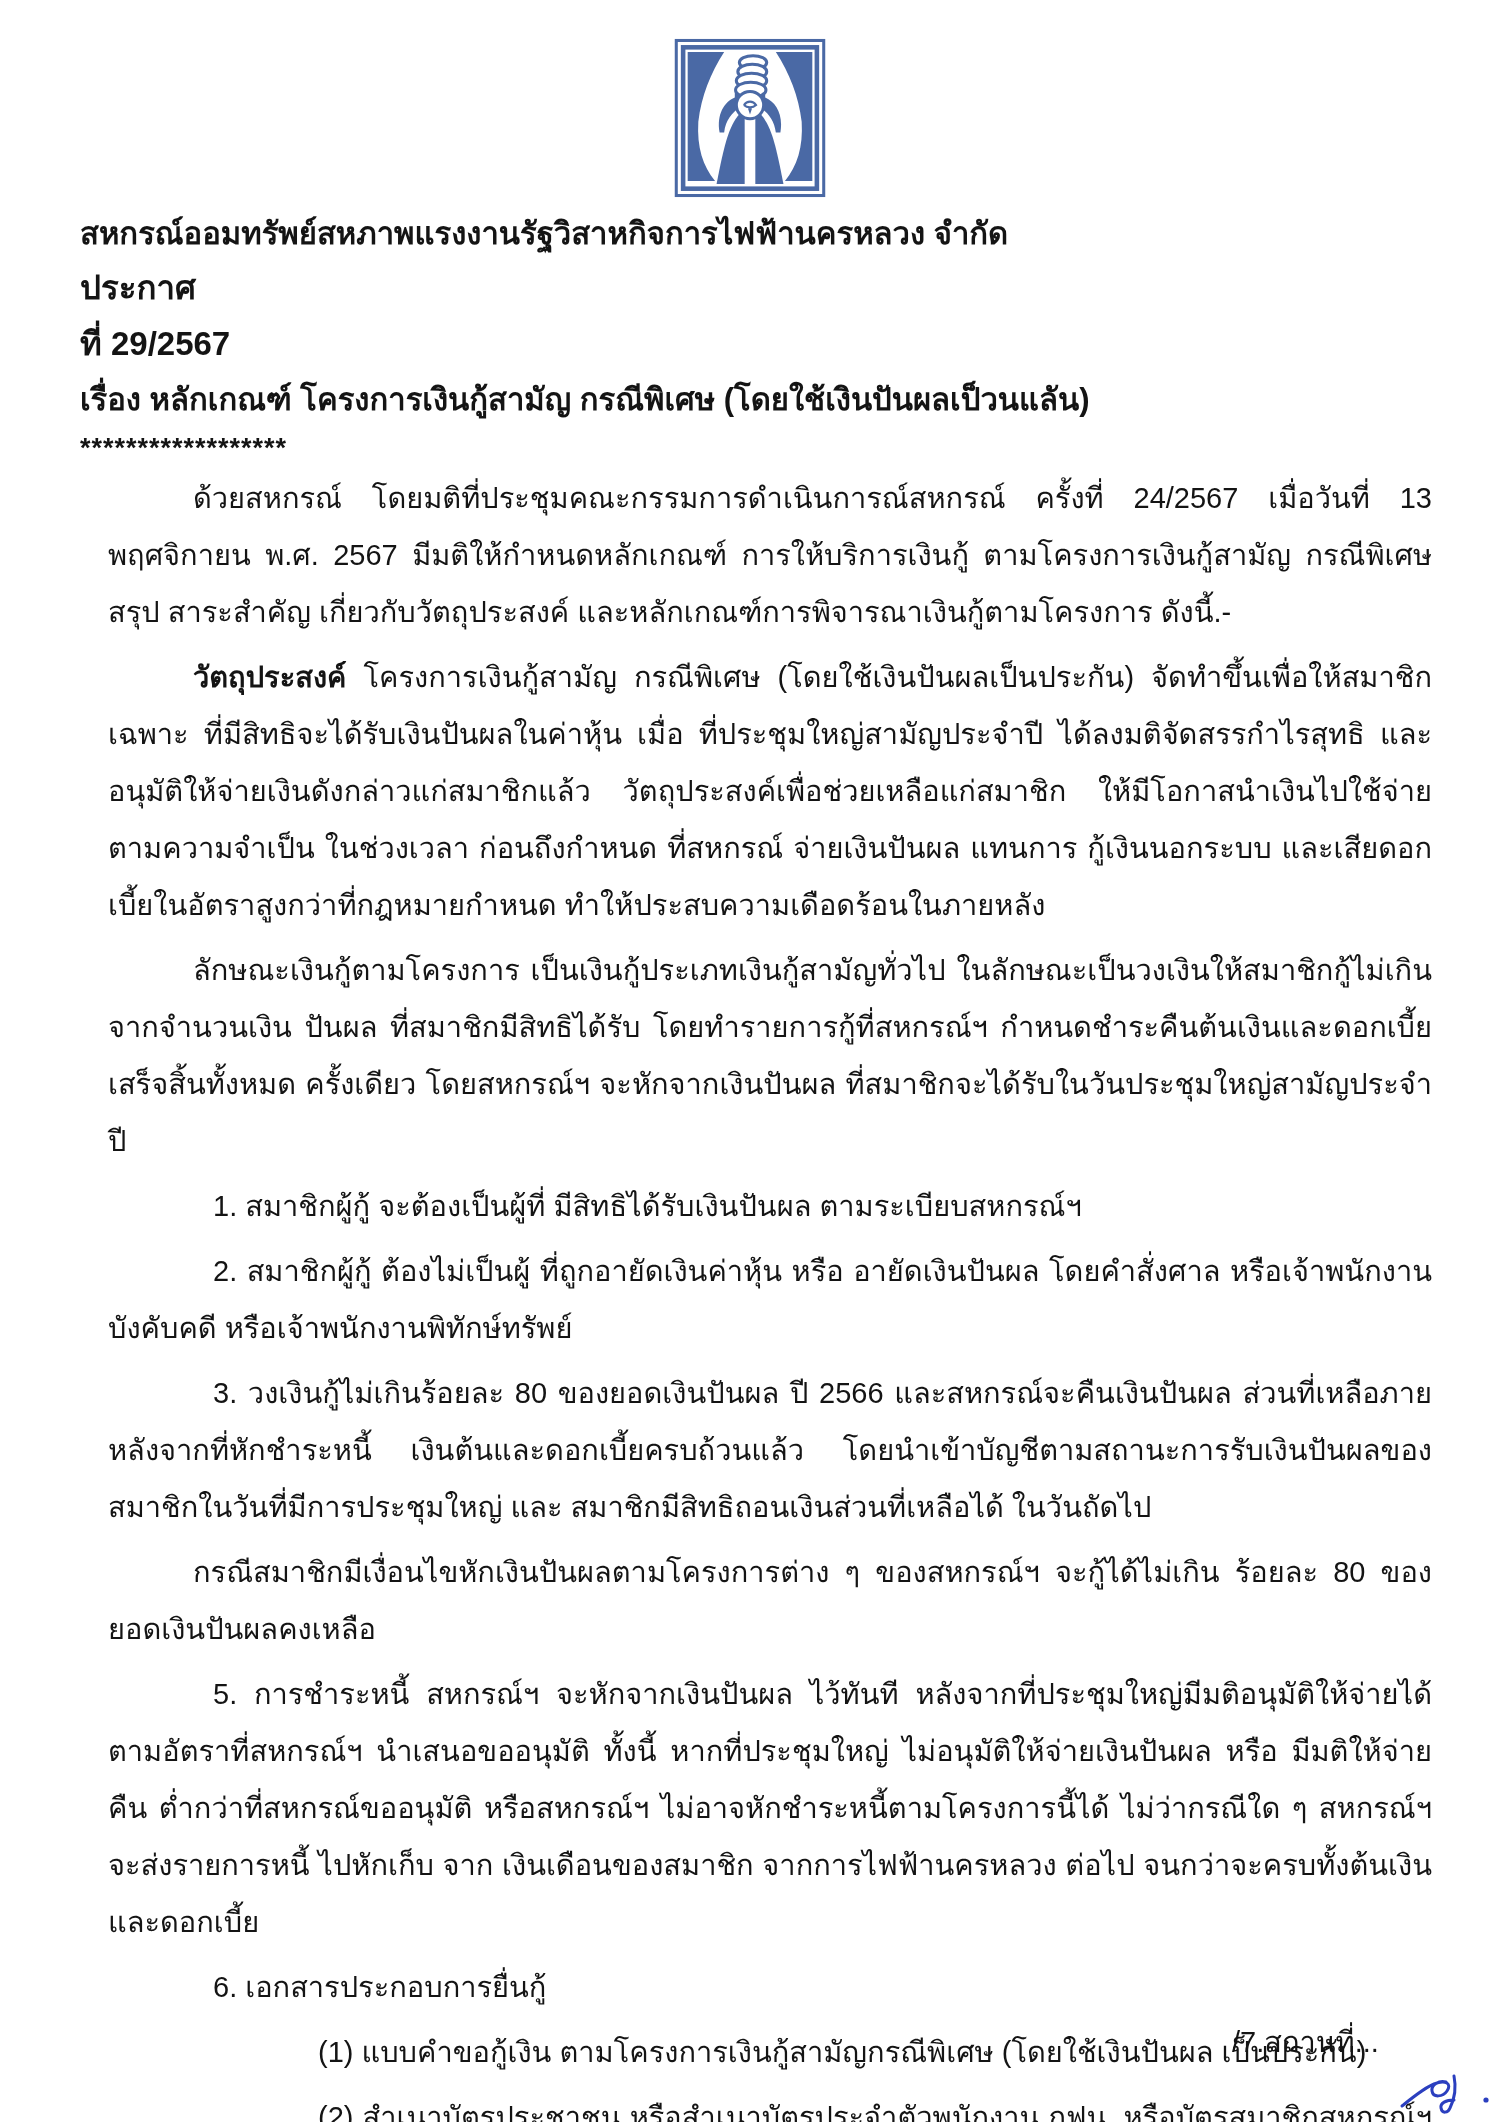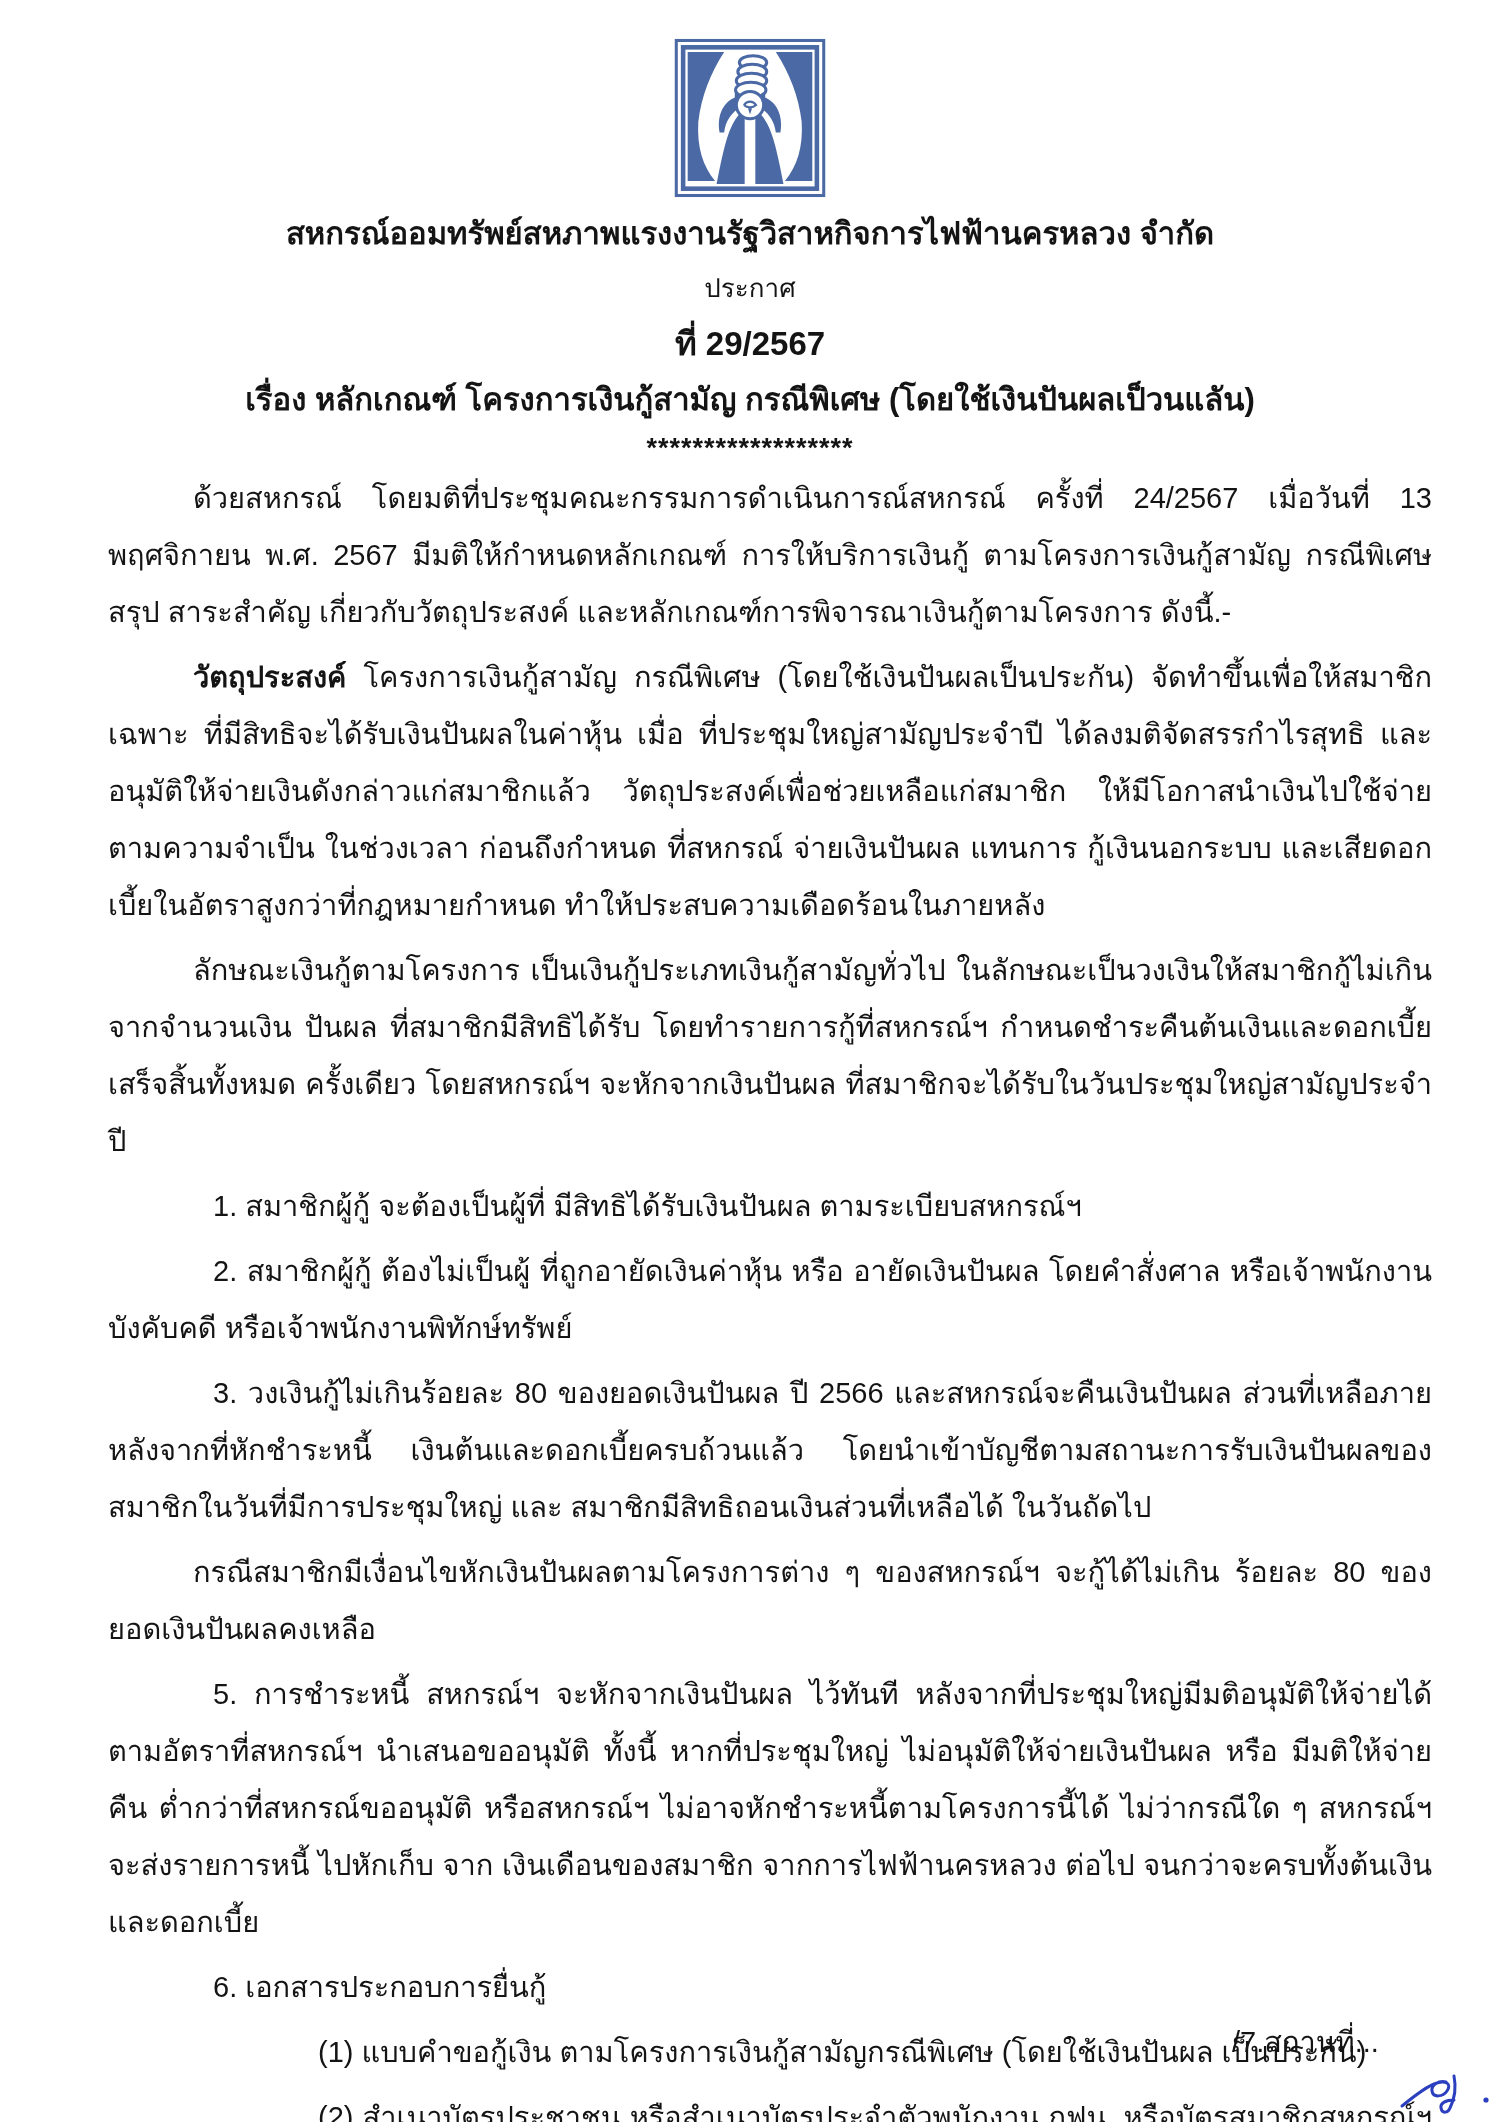--- a/index.html
+++ b/index.html
@@ -21,24 +21,24 @@
     width: 100%;
     display: flex;
     justify-content: center;
   }
   .logo-wrap svg { width: 152px; height: 160px; }
   .header-block {
     position: absolute;
     top: 208px;
     left: 80px;
     width: 1340px;
-    text-align: center;
+    text-align: left;
   }
   .org-name   { font-size: 31px; font-weight: bold; line-height: 52px; }
-  .doc-type   { font-size: 26px; font-weight: normal; line-height: 56px; }
+  .doc-type   { font-size: 33px; font-weight: bold; line-height: 56px; }
   .doc-number { font-size: 33px; font-weight: bold; line-height: 56px; }
   .subject    { font-size: 31px; font-weight: bold; line-height: 56px; }
   .stars      { font-size: 27px; font-weight: bold; line-height: 40px; letter-spacing: 1px; }
   .body-block {
     position: absolute;
     top: 462px;
     left: 100px;
     width: 1340px;
     font-size: 29px;
     line-height: 57px;

